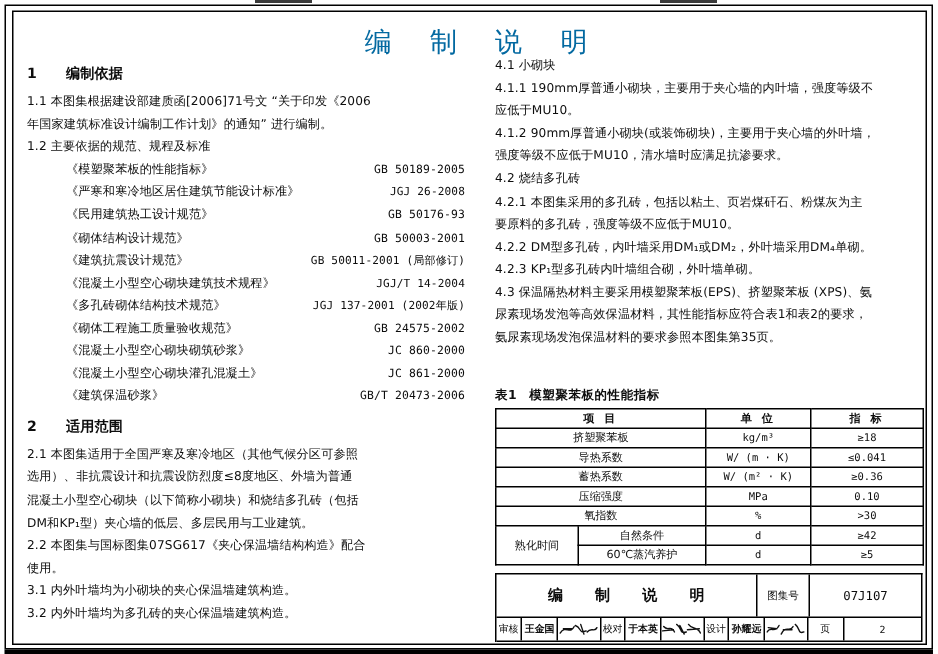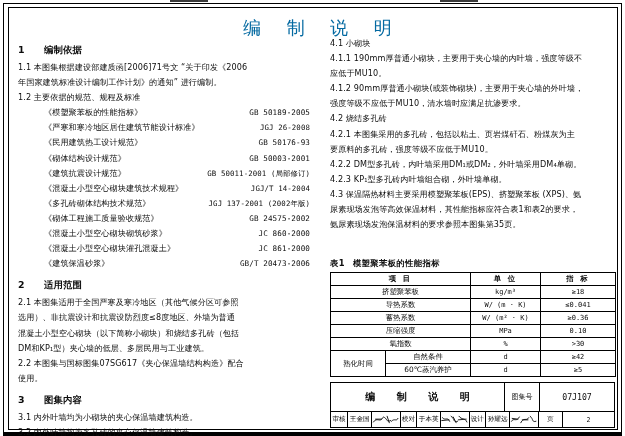--- a/index.html
+++ b/index.html
@@ -162,21 +162,21 @@
   }
   .tb-sign .cell{
     display:flex;align-items:center;justify-content:center;
     font-size:6.6px;
     border-left:1px solid #000;
     box-sizing:border-box;
     white-space:nowrap;
   }
   .tb-sign .cell:first-child{border-left:none;}
   .c-role{width:23px;}
-  .c-person{width:34px;}
+  .c-person{width:34px;font-weight:bold;}
   .c-sig{width:40px;position:relative;overflow:hidden;}
   .c-pagelbl{width:34px;}
   .c-pageno{width:74px;font-size:8px;font-family:"DejaVu Sans Mono","Liberation Mono",monospace;}
   .sig svg{display:block;}
 </style>
 </head>
 <body>
 
 <div class="page">
 
@@ -248,23 +248,20 @@
     <div class="sec-title">
       <span class="num">2</span><span>适用范围</span>
     </div>
     <p class="para">2.1 本图集适用于全国严寒及寒冷地区（其他气候分区可参照</p>
     <p class="para">选用）、非抗震设计和抗震设防烈度≤8度地区、外墙为普通</p>
     <p class="para">混凝土小型空心砌块（以下简称小砌块）和烧结多孔砖（包括</p>
     <p class="para">DM和KP₁型）夹心墙的低层、多层民用与工业建筑。</p>
     <p class="para">2.2 本图集与国标图集07SG617《夹心保温墙结构构造》配合</p>
     <p class="para">使用。</p>
 
-    <div class="sec-title">
-      <span class="num">3</span><span>图集内容</span>
-    </div>
     <p class="para">3.1 内外叶墙均为小砌块的夹心保温墙建筑构造。</p>
     <p class="para">3.2 内外叶墙均为多孔砖的夹心保温墙建筑构造。</p>
   </div>
 
   <div class="col col-right" style="top:36px;">
     <p class="para">4.1 小砌块</p>
     <p class="para">4.1.1 190mm厚普通小砌块，主要用于夹心墙的内叶墙，强度等级不</p>
     <p class="para">应低于MU10。</p>
     <p class="para">4.1.2 90mm厚普通小砌块(或装饰砌块)，主要用于夹心墙的外叶墙，</p>
     <p class="para">强度等级不应低于MU10，清水墙时应满足抗渗要求。</p>

